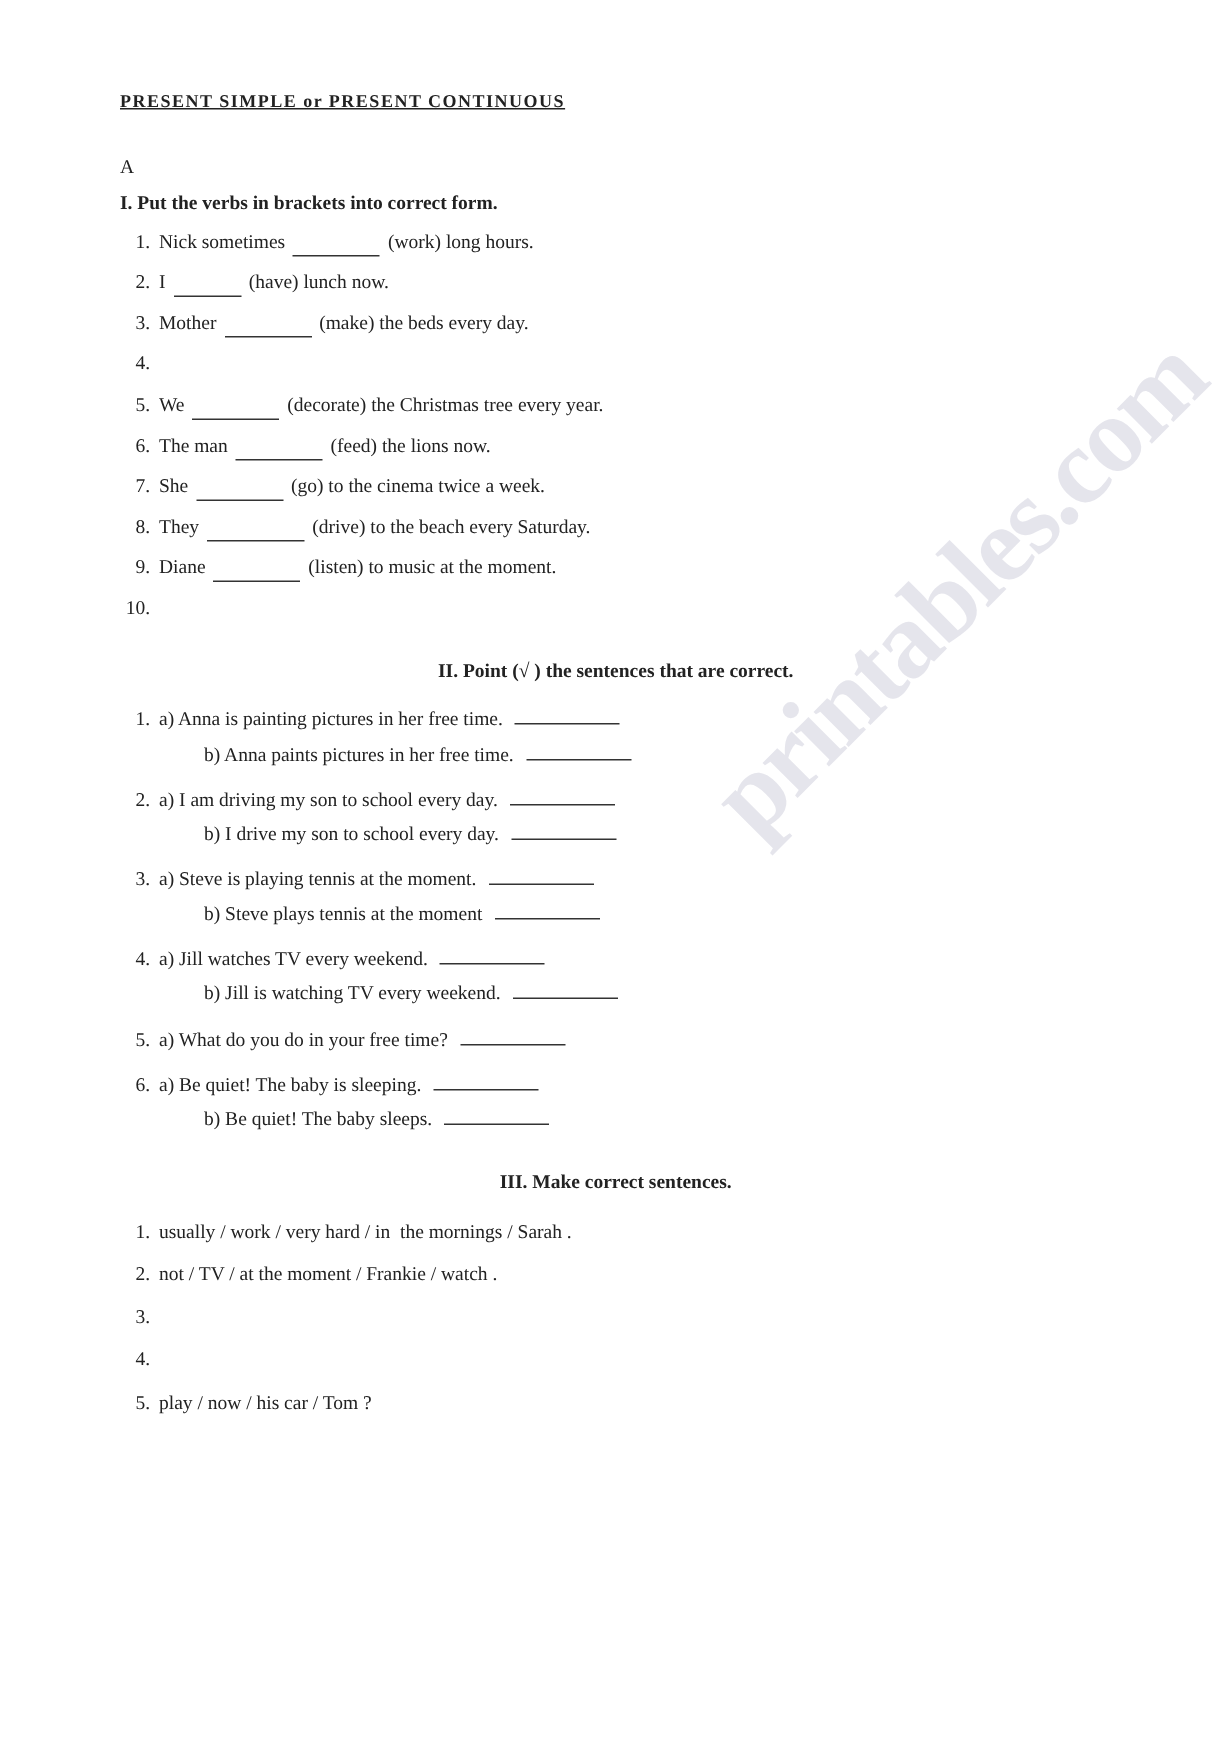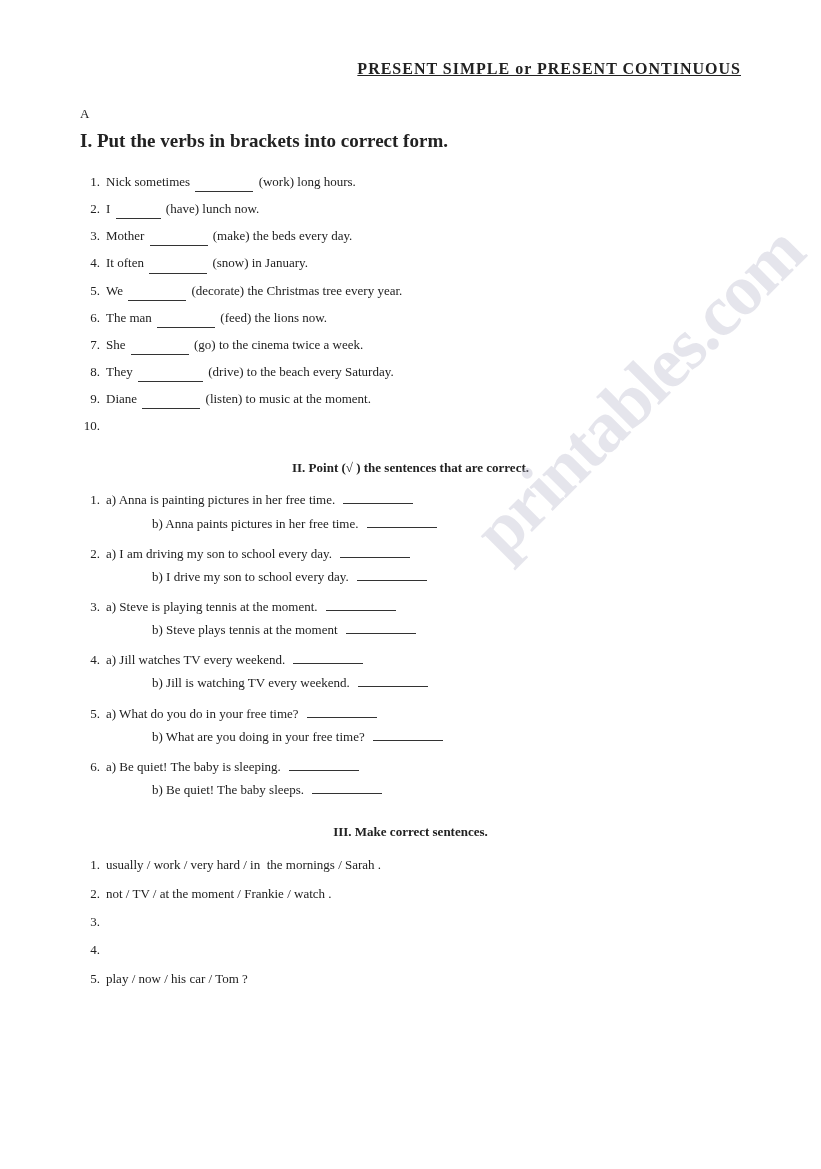--- a/index.html
+++ b/index.html
@@ -26,38 +26,38 @@
       transform-origin: right center;
       white-space: nowrap;
       pointer-events: none;
       user-select: none;
       z-index: 10;
       letter-spacing: -2px;
       line-height: 1.1;
     }
 
     .title {
-      text-align: right;
-      font-weight: bold;
-      font-size: 16px;
+      text-align: left;
+      font-weight: bold;
+      font-size: 12px;
       letter-spacing: 1px;
       margin-bottom: 28px;
       text-decoration: underline;
     }
 
     .section-letter {
       font-size: 13px;
       font-weight: normal;
       margin-bottom: 8px;
     }
 
     .section-heading {
       font-weight: bold;
-      font-size: 19px;
-      margin-bottom: 20px;
+      font-size: 13px;
+      margin-bottom: 8px;
     }
 
     .sub-heading {
       font-weight: bold;
       font-size: 13px;
       margin-bottom: 14px;
       margin-top: 24px;
       text-align: center;
     }
 
@@ -130,21 +130,21 @@
     .section-iii {
       margin-top: 8px;
     }
 
     .section-iii li {
       font-size: 13px;
       line-height: 1.65;
     }
 
     .indent {
-      margin-left: 28px;
+      margin-left: 12px;
       padding-left: 44px;
     }
   </style>
 </head>
 <body>
 
 <div class="watermark">printables.com</div>
 
 <div class="title">PRESENT SIMPLE or PRESENT CONTINUOUS</div>
 
@@ -160,21 +160,20 @@
   <li>
     <span class="num">2.</span>
     <span>I <span class="blank blank-short"></span> (have) lunch now.</span>
   </li>
   <li>
     <span class="num">3.</span>
     <span>Mother <span class="blank"></span> (make) the beds every day.</span>
   </li>
   <li>
     <span class="num">4.</span>
-    <span>It often <span class="blank"></span> (snow) in January.</span>
   </li>
   <li>
     <span class="num">5.</span>
     <span>We <span class="blank"></span> (decorate) the Christmas tree every year.</span>
   </li>
   <li>
     <span class="num">6.</span>
     <span>The man <span class="blank"></span> (feed) the lions now.</span>
   </li>
   <li>
@@ -236,23 +235,20 @@
     <div class="pair-row indent">
       <span>b) Jill is watching TV every weekend.<span class="answer-blank"></span></span>
     </div>
   </div>
 
   <div class="pair-item">
     <div class="pair-row">
       <span class="num">5.</span>
       <span>a) What do you do in your free time?<span class="answer-blank"></span></span>
     </div>
-    <div class="pair-row indent">
-      <span>b) What are you doing in your free time?<span class="answer-blank"></span></span>
-    </div>
   </div>
 
   <div class="pair-item">
     <div class="pair-row">
       <span class="num">6.</span>
       <span>a) Be quiet! The baby is sleeping.<span class="answer-blank"></span></span>
     </div>
     <div class="pair-row indent">
       <span>b) Be quiet! The baby sleeps.<span class="answer-blank"></span></span>
     </div>

